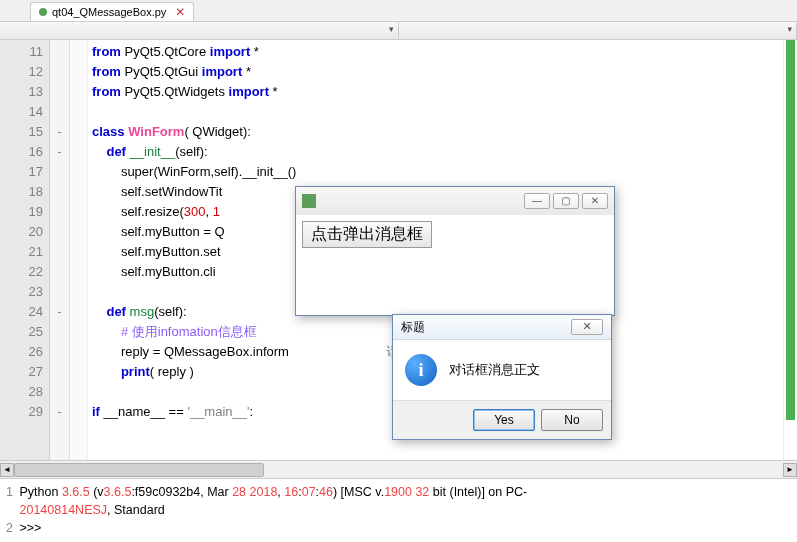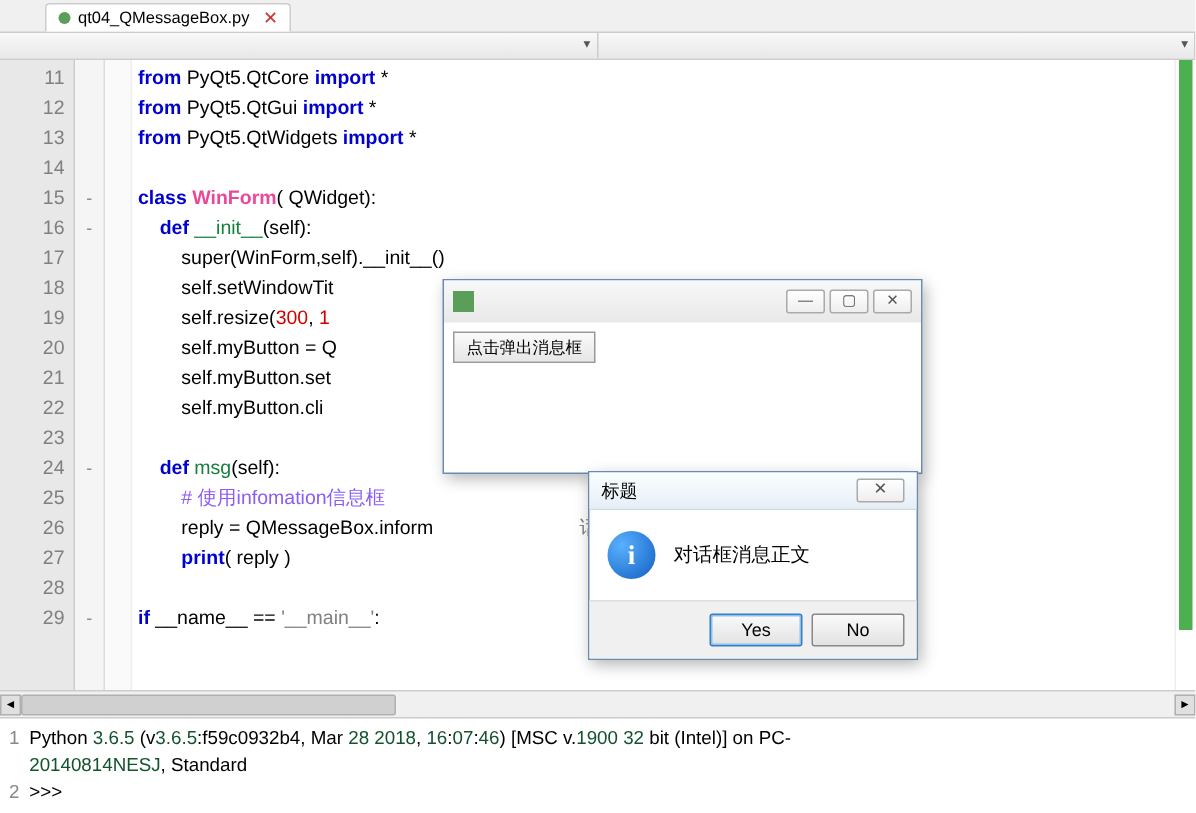--- a/index.html
+++ b/index.html
@@ -32,31 +32,31 @@
 .com { color: #8b5cf6; }
 
 .hscroll { height: 18px; background: #f0f0f0; border-top: 1px solid #ccc; position: relative; }
 .hscroll .thumb { position: absolute; left: 14px; top: 2px; height: 14px; width: 250px; background: #d0d0d0; border: 1px solid #b0b0b0; border-radius: 2px; }
 .hscroll .arrow { position: absolute; top: 2px; width: 14px; height: 14px; background: #e0e0e0; border: 1px solid #b0b0b0; font-size: 8px; text-align: center; line-height: 12px; }
 .hscroll .arrow.left { left: 0; }
 .hscroll .arrow.right { right: 0; }
 
 .console { padding: 4px 6px; font-family: Consolas, monospace; font-size: 12.5px; line-height: 18px; border-top: 1px solid #ccc; }
 .console .ln { display: inline-block; width: 10px; color: #888; }
-.console .py { color: #14532d; }
+.console .py { color: #ef4444; }
 .console .txt { color: #000; }
 
 
 .qwin { position: absolute; background: #fff; border: 1px solid #6a8ab0; box-shadow: 2px 3px 10px rgba(0,0,0,0.3); }
 .qwin .titlebar { height: 28px; background: linear-gradient(#f8f8f8,#e8e8e8); display: flex; align-items: center; padding: 0 6px; font-size: 12px; }
 .qwin .titlebar .ticon { width: 14px; height: 14px; background: #5a9e5a; margin-right: 6px; }
 .qwin .titlebar .spacer { flex: 1; }
 .qwin .wbtn { width: 26px; height: 16px; border: 1px solid #aaa; background: linear-gradient(#fff,#eee); margin-left: 3px; text-align: center; font-size: 10px; line-height: 13px; border-radius: 2px; color: #555; }
 .qwin .body { padding: 6px; }
-.qwin .demo-btn { border: 1px solid #999; background: linear-gradient(#fafafa,#e6e6e6); padding: 2px 8px; font-size: 11px; }
+.qwin .demo-btn { border: 1px solid #999; background: linear-gradient(#fafafa,#e6e6e6); padding: 2px 8px; font-size: 16px; }
 
 .msgbox { position: absolute; background: #fff; border: 1px solid #6a8ab0; box-shadow: 2px 3px 10px rgba(0,0,0,0.3); width: 220px; }
 .msgbox .titlebar { height: 24px; background: linear-gradient(#fafeff,#e6eef7); display: flex; align-items: center; padding: 12px 8px; font-size: 12px; border-bottom: 1px solid #cdd; }
 .msgbox .titlebar .spacer { flex: 1; }
 .msgbox .titlebar .wbtn { width: 32px; height: 16px; border: 1px solid #aaa; background: linear-gradient(#fff,#eee); text-align: center; font-size: 11px; line-height: 13px; border-radius: 2px; color: #555; }
 .msgbox .content { display: flex; align-items: center; padding: 14px 12px; gap: 12px; }
 .msgbox .info-icon { width: 32px; height: 32px; border-radius: 50%; background: radial-gradient(circle at 30% 30%, #5ab0ff, #1060c0); display: flex; align-items: center; justify-content: center; }
 .msgbox .info-icon span { color: #fff; font-weight: bold; font-size: 18px; font-family: Georgia, serif; }
 .msgbox .btnrow { background: #f0f0f0; padding: 8px; display: flex; justify-content: flex-end; gap: 6px; border-top: 1px solid #ddd; }
 .msgbox .btn { width: 62px; height: 22px; border: 1px solid #888; background: linear-gradient(#fafafa,#e2e2e2); font-size: 12px; border-radius: 2px; }

